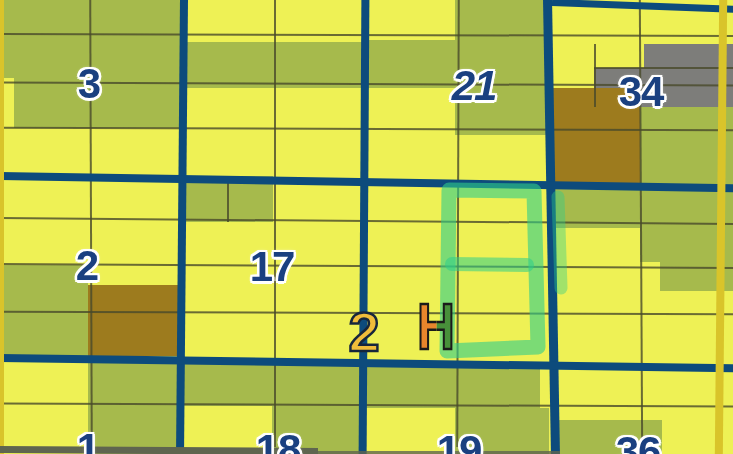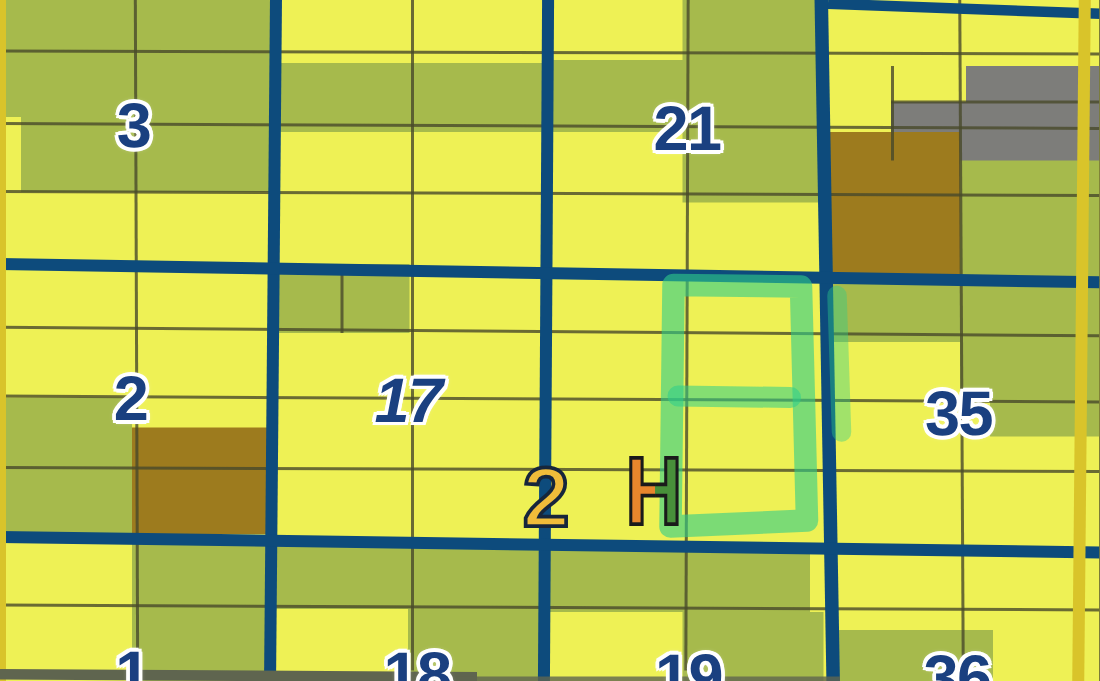--- a/index.html
+++ b/index.html
@@ -104,24 +104,24 @@
   <div class="band" style="left:0;top:447px;width:318px;height:7px;transform:rotate(.35deg);"></div>
   <div class="band" style="left:300px;top:451px;width:260px;height:3px;opacity:.8;"></div>
 
   <svg class="hl" width="733" height="454" viewBox="0 0 733 454">
     <path d="M449 190 L534 191 L538 347 L447 351 Z" fill="none" stroke="#2ecd8a" stroke-opacity="0.6" stroke-width="15" stroke-linejoin="round" stroke-linecap="round"></path>
     <path d="M452 264 L527 265" fill="none" stroke="#2ecd8a" stroke-opacity="0.55" stroke-width="14" stroke-linecap="round"></path>
     <path d="M558 197 L561 288" fill="none" stroke="#2ecd8a" stroke-opacity="0.4" stroke-width="13" stroke-linecap="round"></path>
   </svg>
 
   <span class="sec" style="left:89px;top:84px;">3</span>
-  <span class="sec" style="left:458px;top:86px;">21</span>
+  <span class="sec" style="left:474px;top:86px;font-style:italic;">21</span>
+  <span class="sec" style="left:641px;top:92px;">34</span>
   <span class="sec" style="left:87px;top:266px;">2</span>
-  <span class="sec" style="left:272px;top:267px;font-style:italic;">17</span>
-  <span class="sec" style="left:639px;top:276px;">35</span>
+  <span class="sec" style="left:272px;top:267px;">17</span>
   <span class="sec" style="left:88px;top:449px;">1</span>
   <span class="sec" style="left:278px;top:450px;">18</span>
   <span class="sec" style="left:459px;top:451px;">19</span>
   <span class="sec" style="left:638px;top:452px;">36</span>
 
   <span class="route2" style="left:364px;top:331px;">2</span>
 
   <div class="hmark">
     <span class="hhalf hleft">H</span>
     <span class="hhalf hright">H</span>

